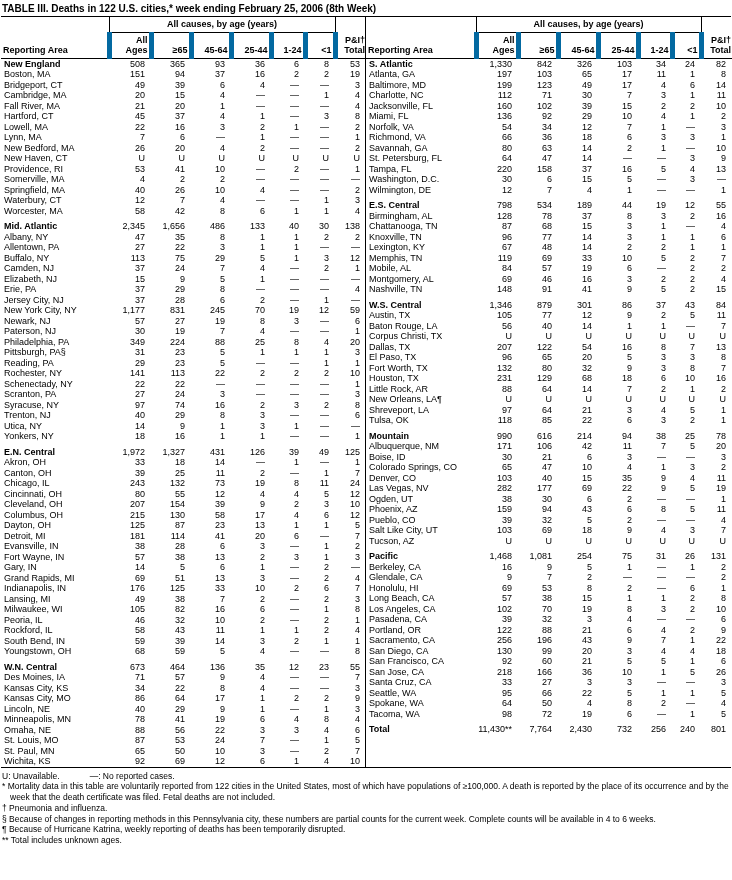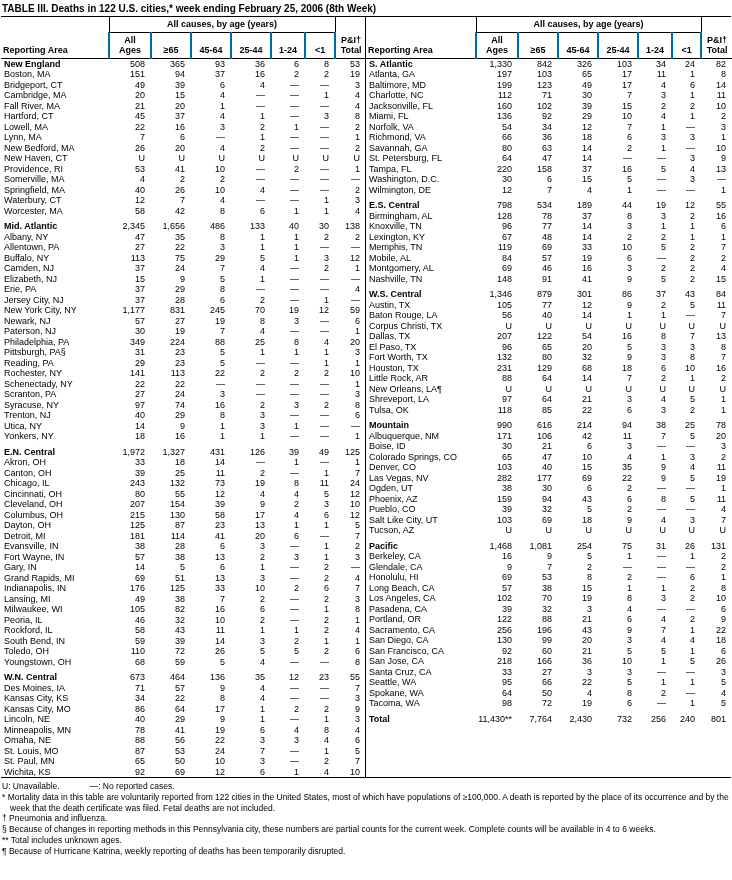--- a/index.html
+++ b/index.html
@@ -16,22 +16,22 @@
   .half.left { border-right:1px solid #000; }
   table { width:100%; border-collapse:collapse; table-layout:fixed;padding-left:44px; }
   th, td { font-size:9px; overflow:hidden; white-space:nowrap; }
   thead th { font-weight:bold; vertical-align:bottom; }
   .blankhead { border:none; }
   .spanhead {
     border-left:1px solid #000; border-right:1px solid #000; border-bottom:1px solid #000;
     text-align:center; height:15px; font-size:9px; vertical-align:middle;
   }
   .colhead {
-    border-bottom:1px solid #000; border-left:2px solid #0369a1;
-    text-align:center; white-space:pre-line; padding:2px 1px 3px 1px; height:26px; line-height:10px;
+    border-bottom:1px solid #000; border-left:5px solid #0369a1;
+    text-align:right; white-space:pre-line; padding:2px 1px 3px 1px; height:26px; line-height:10px;
   }
   .rahead {
     border-bottom:1px solid #000; text-align:left; padding:0 0 3px 2px; vertical-align:bottom;
   }
   .pihead { border-left:1px solid #000; }
   tbody td { line-height:10.5px; vertical-align:bottom; }
   td.area { text-align:left; padding-left:3px; }
   td.num { text-align:right; padding-right:6px; }
   td.b { font-weight:bold; }
   tbody.gap tr:first-child td { padding-top:5px; }
@@ -628,30 +628,20 @@
               <td class="area">South Bend, IN</td>
               <td class="num">59</td>
               <td class="num">39</td>
               <td class="num">14</td>
               <td class="num">3</td>
               <td class="num">2</td>
               <td class="num">1</td>
               <td class="num">1</td>
             </tr>
             <tr>
-              <td class="area">Toledo, OH</td>
-              <td class="num">110</td>
-              <td class="num">72</td>
-              <td class="num">26</td>
-              <td class="num">5</td>
-              <td class="num">5</td>
-              <td class="num">2</td>
-              <td class="num">6</td>
-            </tr>
-            <tr>
               <td class="area">Youngstown, OH</td>
               <td class="num">68</td>
               <td class="num">59</td>
               <td class="num">5</td>
               <td class="num">4</td>
               <td class="num">—</td>
               <td class="num">—</td>
               <td class="num">8</td>
             </tr>
           </tbody>
@@ -938,20 +928,30 @@
               <td class="area">Birmingham, AL</td>
               <td class="num">128</td>
               <td class="num">78</td>
               <td class="num">37</td>
               <td class="num">8</td>
               <td class="num">3</td>
               <td class="num">2</td>
               <td class="num">16</td>
             </tr>
             <tr>
+              <td class="area">Chattanooga, TN</td>
+              <td class="num">87</td>
+              <td class="num">68</td>
+              <td class="num">15</td>
+              <td class="num">3</td>
+              <td class="num">1</td>
+              <td class="num">—</td>
+              <td class="num">4</td>
+            </tr>
+            <tr>
               <td class="area">Knoxville, TN</td>
               <td class="num">96</td>
               <td class="num">77</td>
               <td class="num">14</td>
               <td class="num">3</td>
               <td class="num">1</td>
               <td class="num">1</td>
               <td class="num">6</td>
             </tr>
             <tr>
@@ -1420,17 +1420,17 @@
 
   <div class="footnotes">
     <div class="legend">
       <span>U: Unavailable.</span>
       <span class="l2">—: No reported cases.</span>
     </div>
     <div>
         <div class="fnline">* Mortality data in this table are voluntarily reported from 122 cities in the United States, most of which have populations of ≥100,000. A death is reported by the place of its occurrence and by the week that the death certificate was filed. Fetal deaths are not included.</div>
         <div class="fnline">† Pneumonia and influenza.</div>
         <div class="fnline">§ Because of changes in reporting methods in this Pennsylvania city, these numbers are partial counts for the current week. Complete counts will be available in 4 to 6 weeks.</div>
+        <div class="fnline">¶ Because of Hurricane Katrina, weekly reporting of deaths has been temporarily disrupted.</div>
         <div class="fnline">** Total includes unknown ages.</div>
-        <div class="fnline">¶ Because of Hurricane Katrina, weekly reporting of deaths has been temporarily disrupted.</div>
       </div>
   </div>
 </div>
 
 </body></html>

